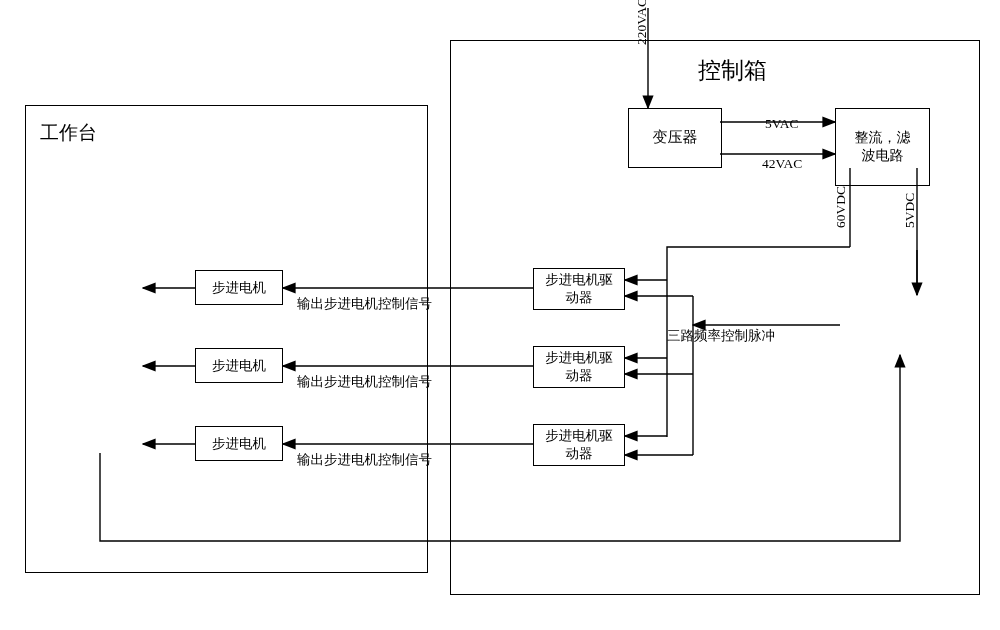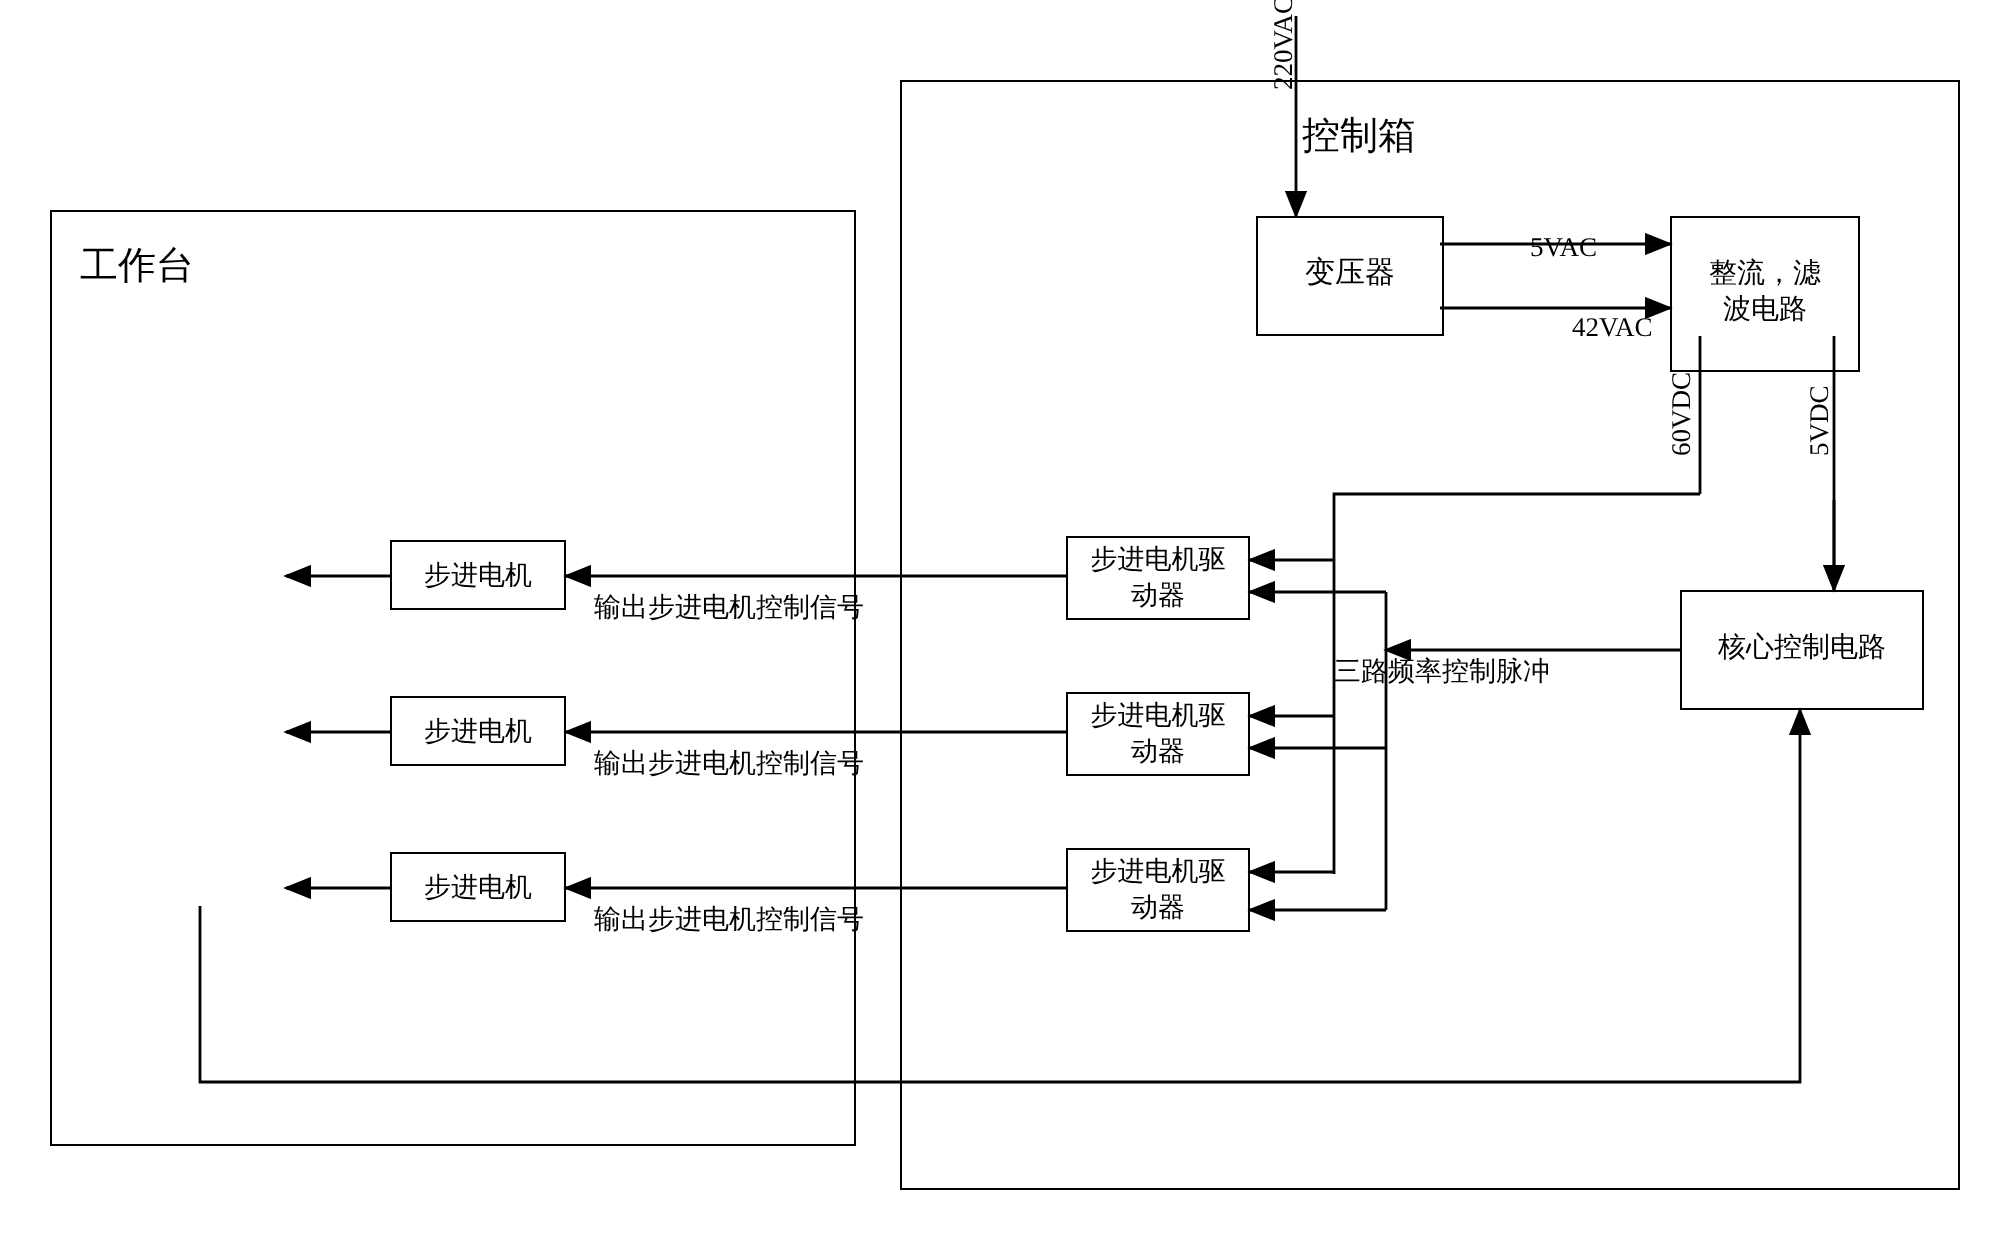--- a/index.html
+++ b/index.html
@@ -41,42 +41,41 @@
 </style>
 </head>
 <body>
 
 <div class="canvas">
 
   <div class="container-box" style="left:25px; top:105px; width:403px; height:468px;"></div>
   <div class="label" style="left:40px; top:120px; font-size:19px;">工作台</div>
 
   <div class="container-box" style="left:450px; top:40px; width:530px; height:555px;"></div>
-  <div class="label" style="left:651px; top:55px; font-size:19px;">控制箱</div>
+  <div class="label" style="left:698px; top:55px; font-size:23px;">控制箱</div>
 
 
   <div class="block" style="left:195px; top:270px; width:88px; height:35px;">步进电机</div>
   <div class="block" style="left:195px; top:348px; width:88px; height:35px;">步进电机</div>
   <div class="block" style="left:195px; top:426px; width:88px; height:35px;">步进电机</div>
 
   <div class="block" style="left:533px; top:268px; width:92px; height:42px; white-space:pre;">步进电机驱
 动器</div>
   <div class="block" style="left:533px; top:346px; width:92px; height:42px; white-space:pre;">步进电机驱
 动器</div>
   <div class="block" style="left:533px; top:424px; width:92px; height:42px; white-space:pre;">步进电机驱
 动器</div>
 
   <div class="block" style="left:628px; top:108px; width:94px; height:60px; font-size:15px;">变压器</div>
   <div class="block" style="left:835px; top:108px; width:95px; height:78px; font-size:14px; white-space:pre;">整流，滤
 波电路</div>
-  <div class="block" style="left:840px; top:295px; width:122px; height:60px; font-size:14px;">核心控制电路</div>
 
   <div class="label" style="left:634px; top:45px; transform:rotate(-90deg); transform-origin:left top;">220VAC</div>
   <div class="label" style="left:765px; top:116px;">5VAC</div>
-  <div class="label" style="left:762px; top:156px;margin-left:24px;">42VAC</div>
+  <div class="label" style="left:762px; top:156px;">42VAC</div>
   <div class="label" style="left:833px; top:228px; transform:rotate(-90deg); transform-origin:left top;">60VDC</div>
   <div class="label" style="left:902px; top:228px; transform:rotate(-90deg); transform-origin:left top;">5VDC</div>
   <div class="label" style="left:667px; top:327px;">三路频率控制脉冲</div>
 
   <div class="label" style="left:297px; top:295px;">输出步进电机控制信号</div>
   <div class="label" style="left:297px; top:373px;">输出步进电机控制信号</div>
   <div class="label" style="left:297px; top:451px;">输出步进电机控制信号</div>
 
 
   <svg width="1000" height="630">

